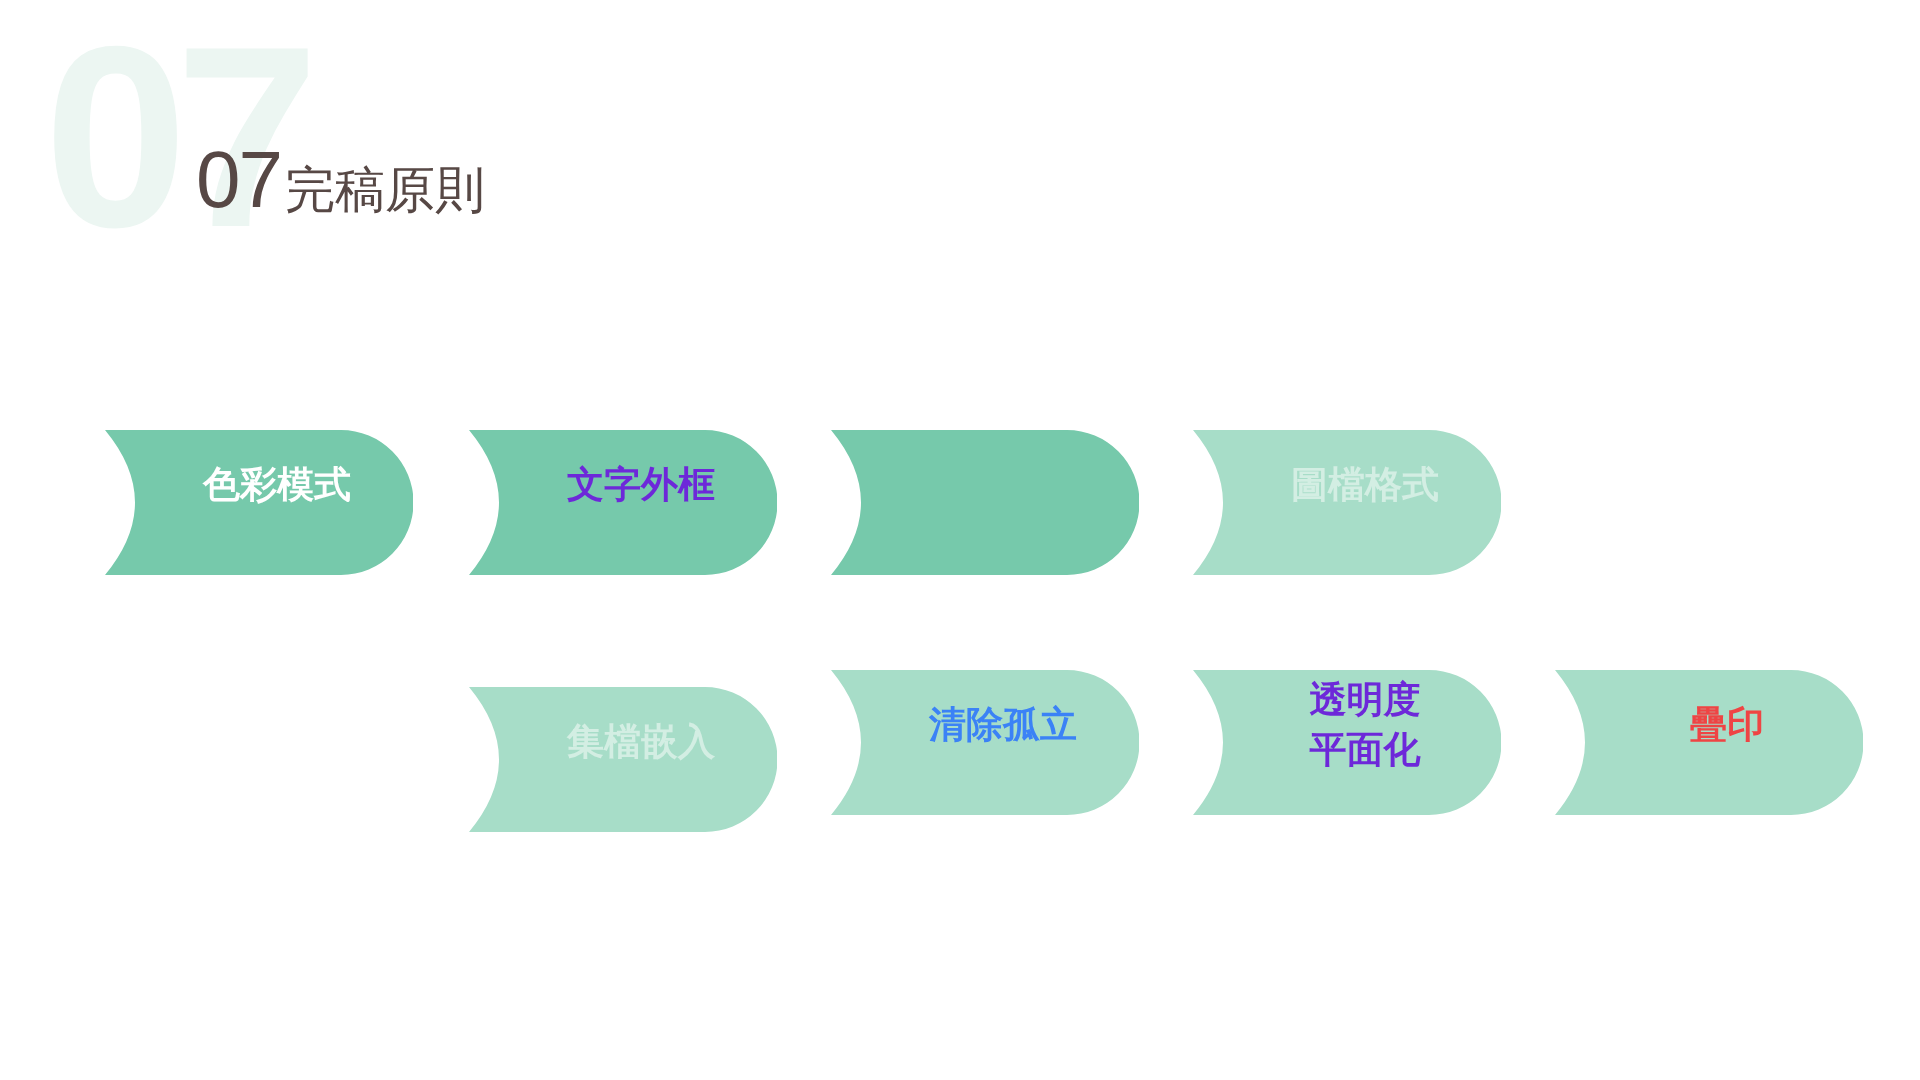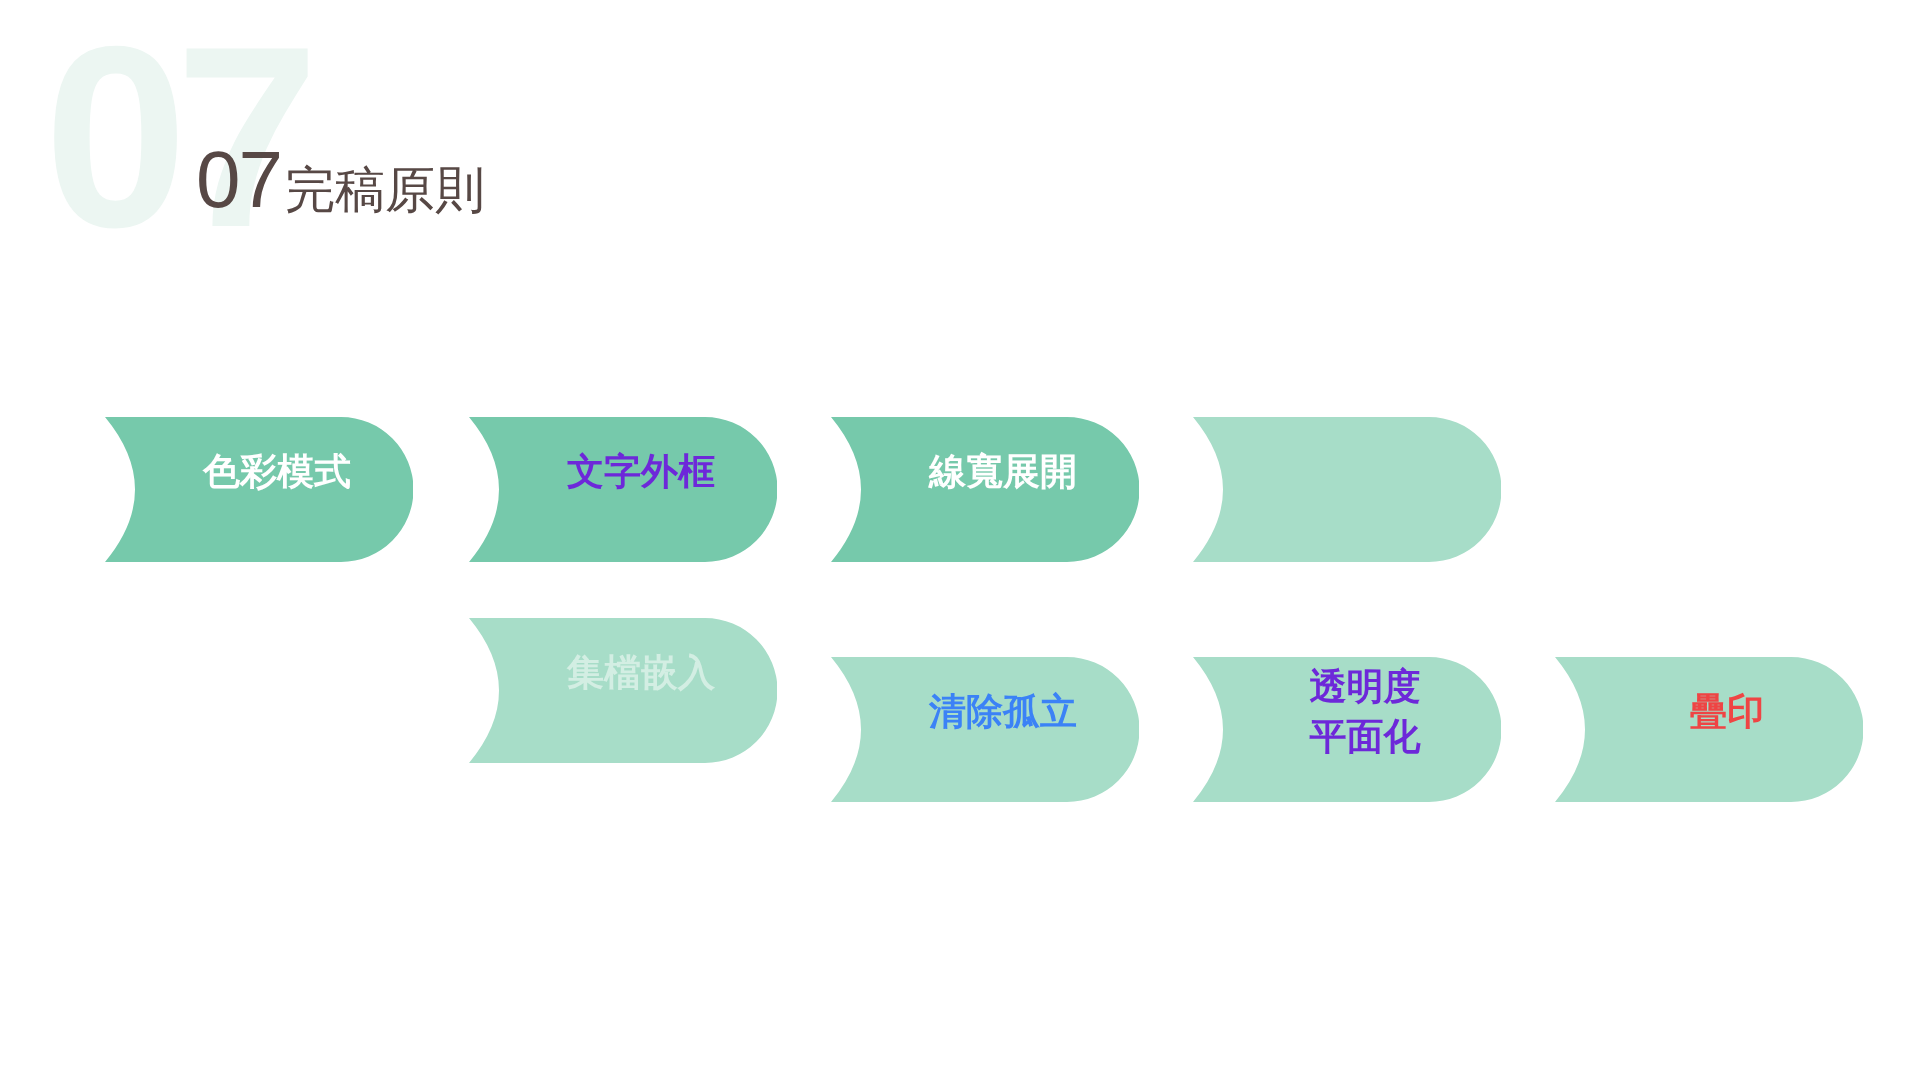--- a/index.html
+++ b/index.html
@@ -9,21 +9,21 @@
     }
     .bg-number {
       position: absolute; left: 44px; top: 8px;
       font-family: "Liberation Sans", sans-serif; font-weight: bold;
       font-size: 258px; line-height: 1; color: #ECF6F2; letter-spacing: -12px;
     }
     .title-wrap { position: absolute; left: 196px; top: 140px; display: flex; align-items: baseline; color: #574845; }
     .title-num { font-family: "Liberation Sans", sans-serif; font-size: 80px; line-height: 1; letter-spacing: -2px; }
     .title-text { font-size: 50px; margin-left: 4px; line-height: 1; }
     .step {
-      position: absolute; width: 308px; height: 110px;
+      position: absolute; width: 308px; height: 110px; margin-top: 13px;
     }
     .step svg { position: absolute; left: 0; top: 0; }
     .step .label {
       position: absolute; left: 42px; right: 0; top: 0; bottom: 0;
       display: flex; align-items: center; justify-content: center; text-align: center;
       font-weight: bold; font-size: 37px; line-height: 50px; white-space: pre-line;
       padding-right: 6px;
     }
   </style>
 </head>
@@ -47,30 +47,30 @@
   <svg width="308" height="145">
       <path d="M0 0 H236 A72.5 72.5 0 0 1 236 145 H0 Q60 72.5 0 0 Z" fill="#76C9AB"></path>
     </svg>
   <div class="label" style="color:#6d28d9">文字外框</div>
 </div>
 
 <div class="step" style="left:831px; top:417px;">
   <svg width="308" height="145">
       <path d="M0 0 H236 A72.5 72.5 0 0 1 236 145 H0 Q60 72.5 0 0 Z" fill="#76C9AB"></path>
     </svg>
-  <div class="label" style="color:#FFFFFF">線寬展開</div>
 </div>
 
 <div class="step" style="left:1193px; top:417px;">
   <svg width="308" height="145">
       <path d="M0 0 H236 A72.5 72.5 0 0 1 236 145 H0 Q60 72.5 0 0 Z" fill="#A7DDC8"></path>
     </svg>
+  <div class="label" style="color:#D3EEE3">圖檔格式</div>
 </div>
 
-<div class="step" style="left:469px; top:618px;">
+<div class="step" style="left:469px; top:674px;">
   <svg width="308" height="145">
       <path d="M0 0 H236 A72.5 72.5 0 0 1 236 145 H0 Q60 72.5 0 0 Z" fill="#A7DDC8"></path>
     </svg>
   <div class="label" style="color:#D3EEE3">集檔嵌入</div>
 </div>
 
 <div class="step" style="left:831px; top:657px;">
   <svg width="308" height="145">
       <path d="M0 0 H236 A72.5 72.5 0 0 1 236 145 H0 Q60 72.5 0 0 Z" fill="#A7DDC8"></path>
     </svg>

